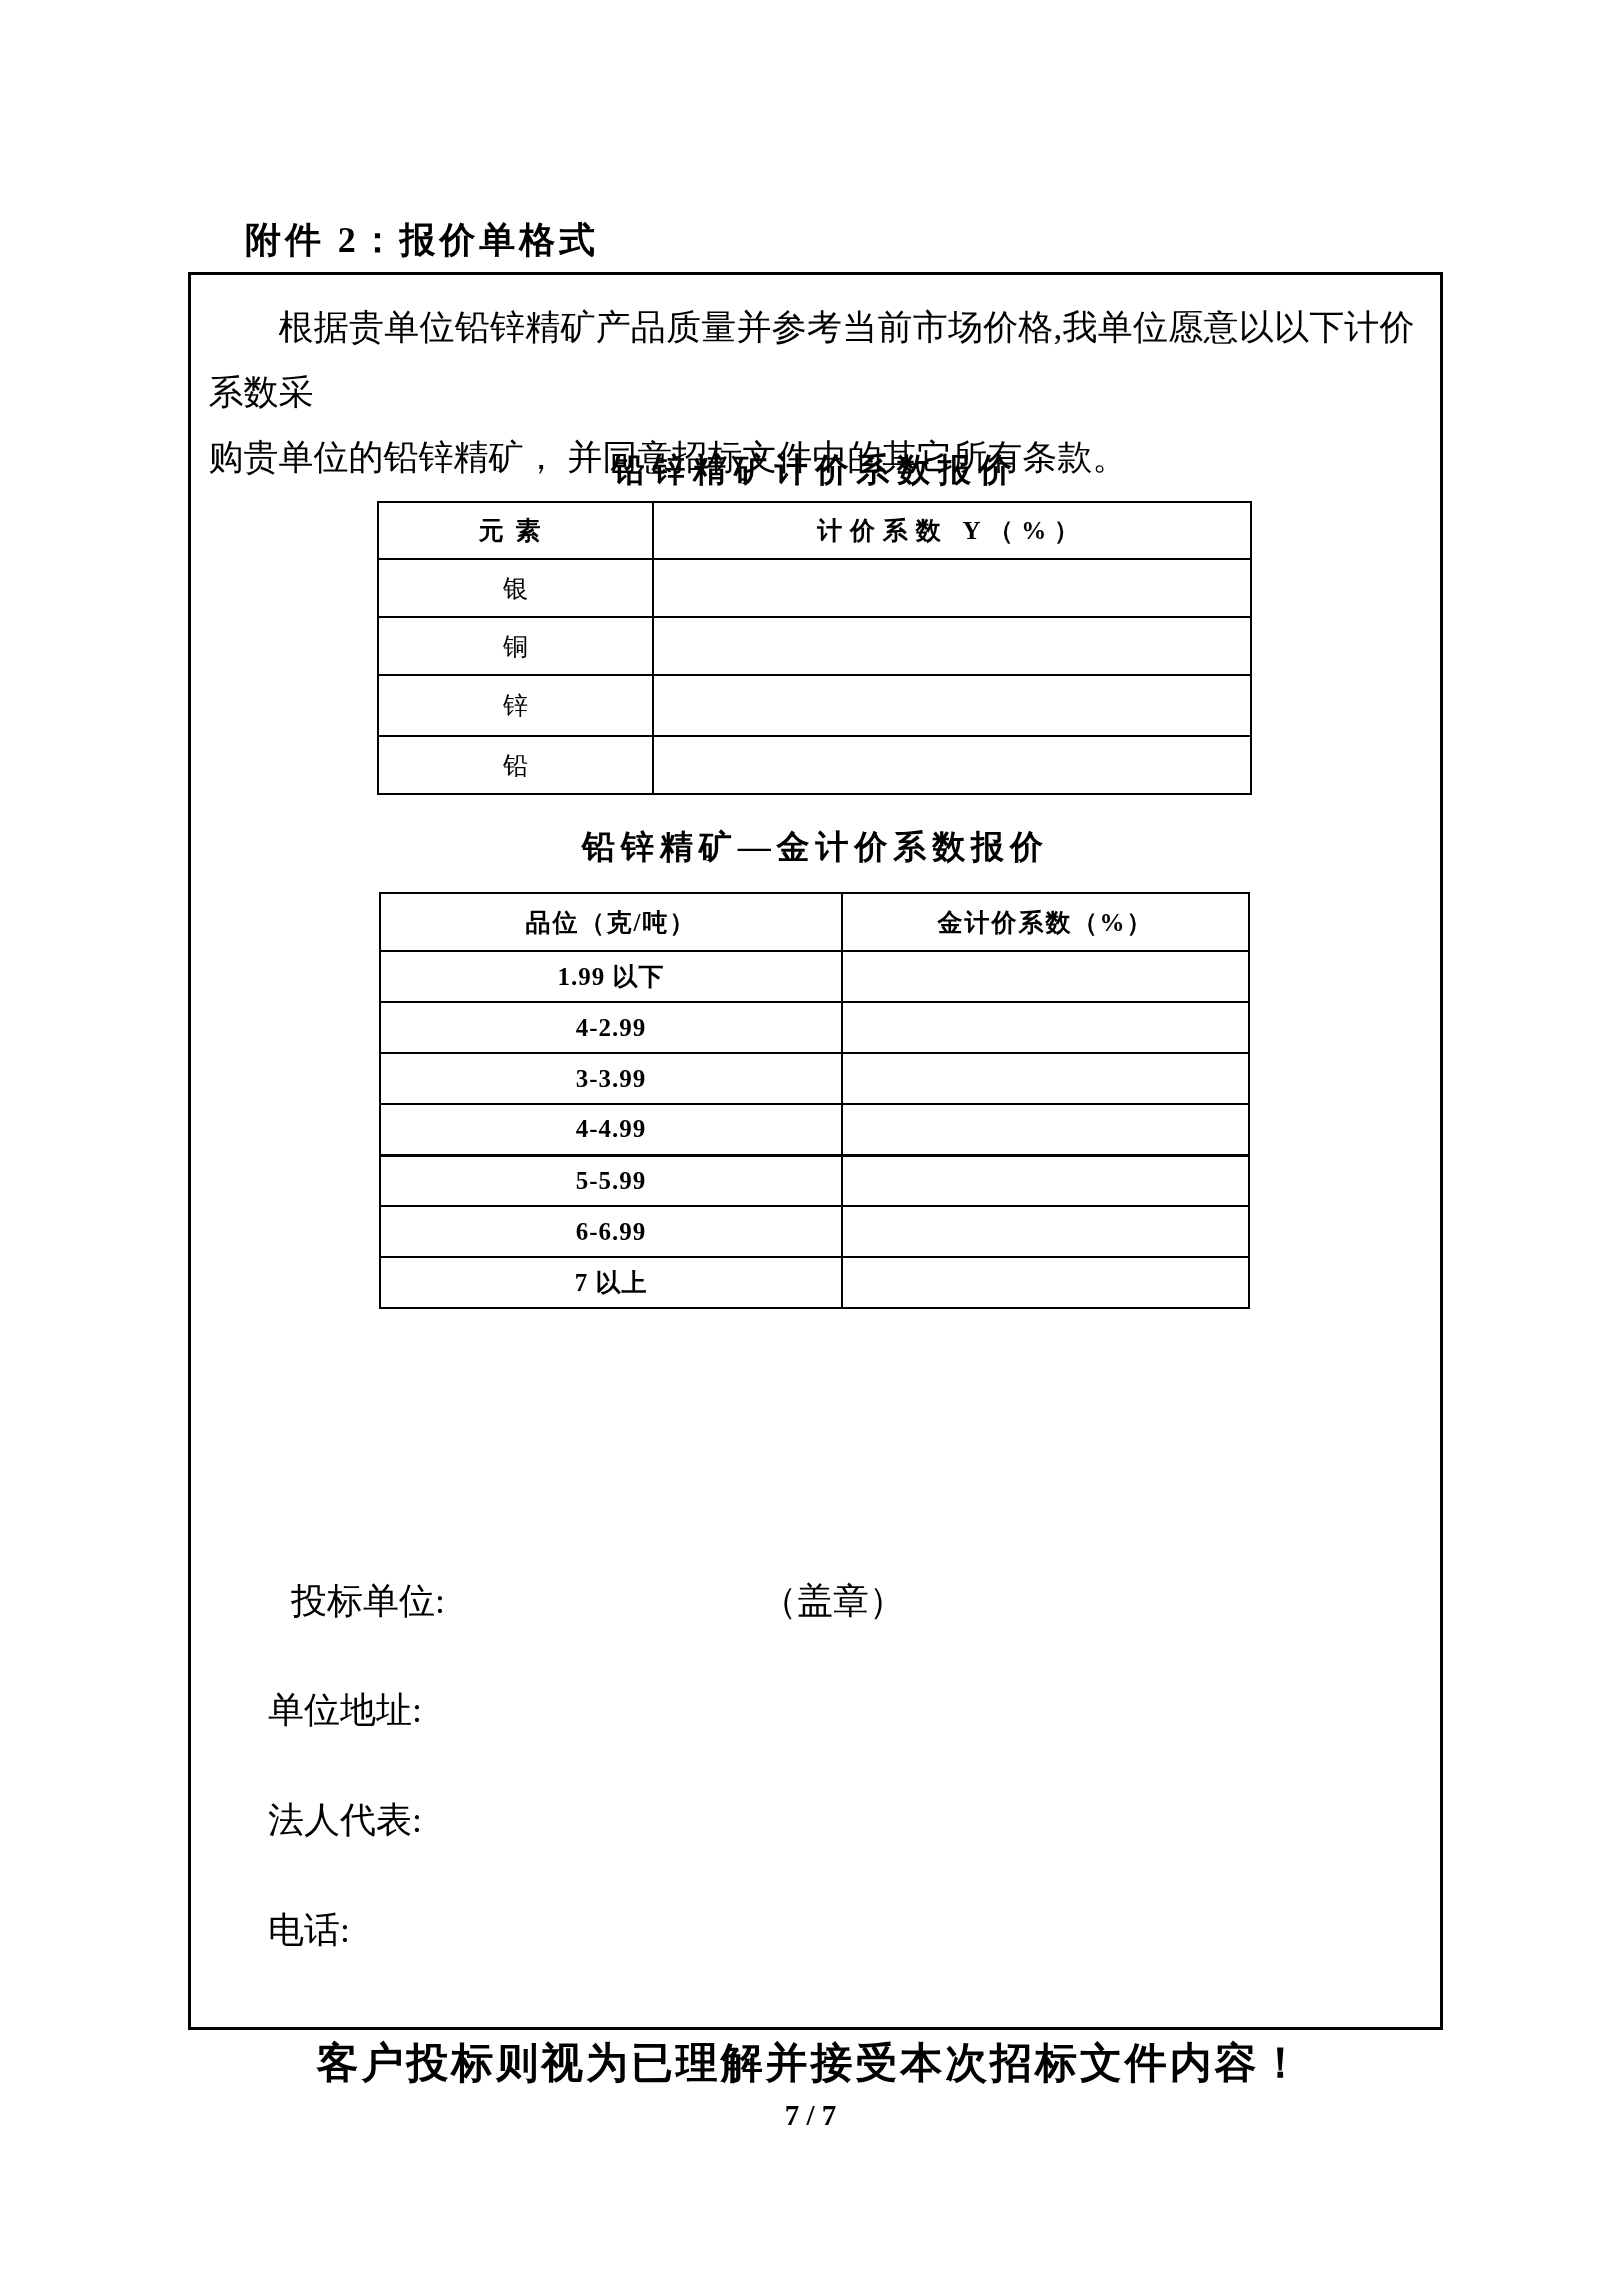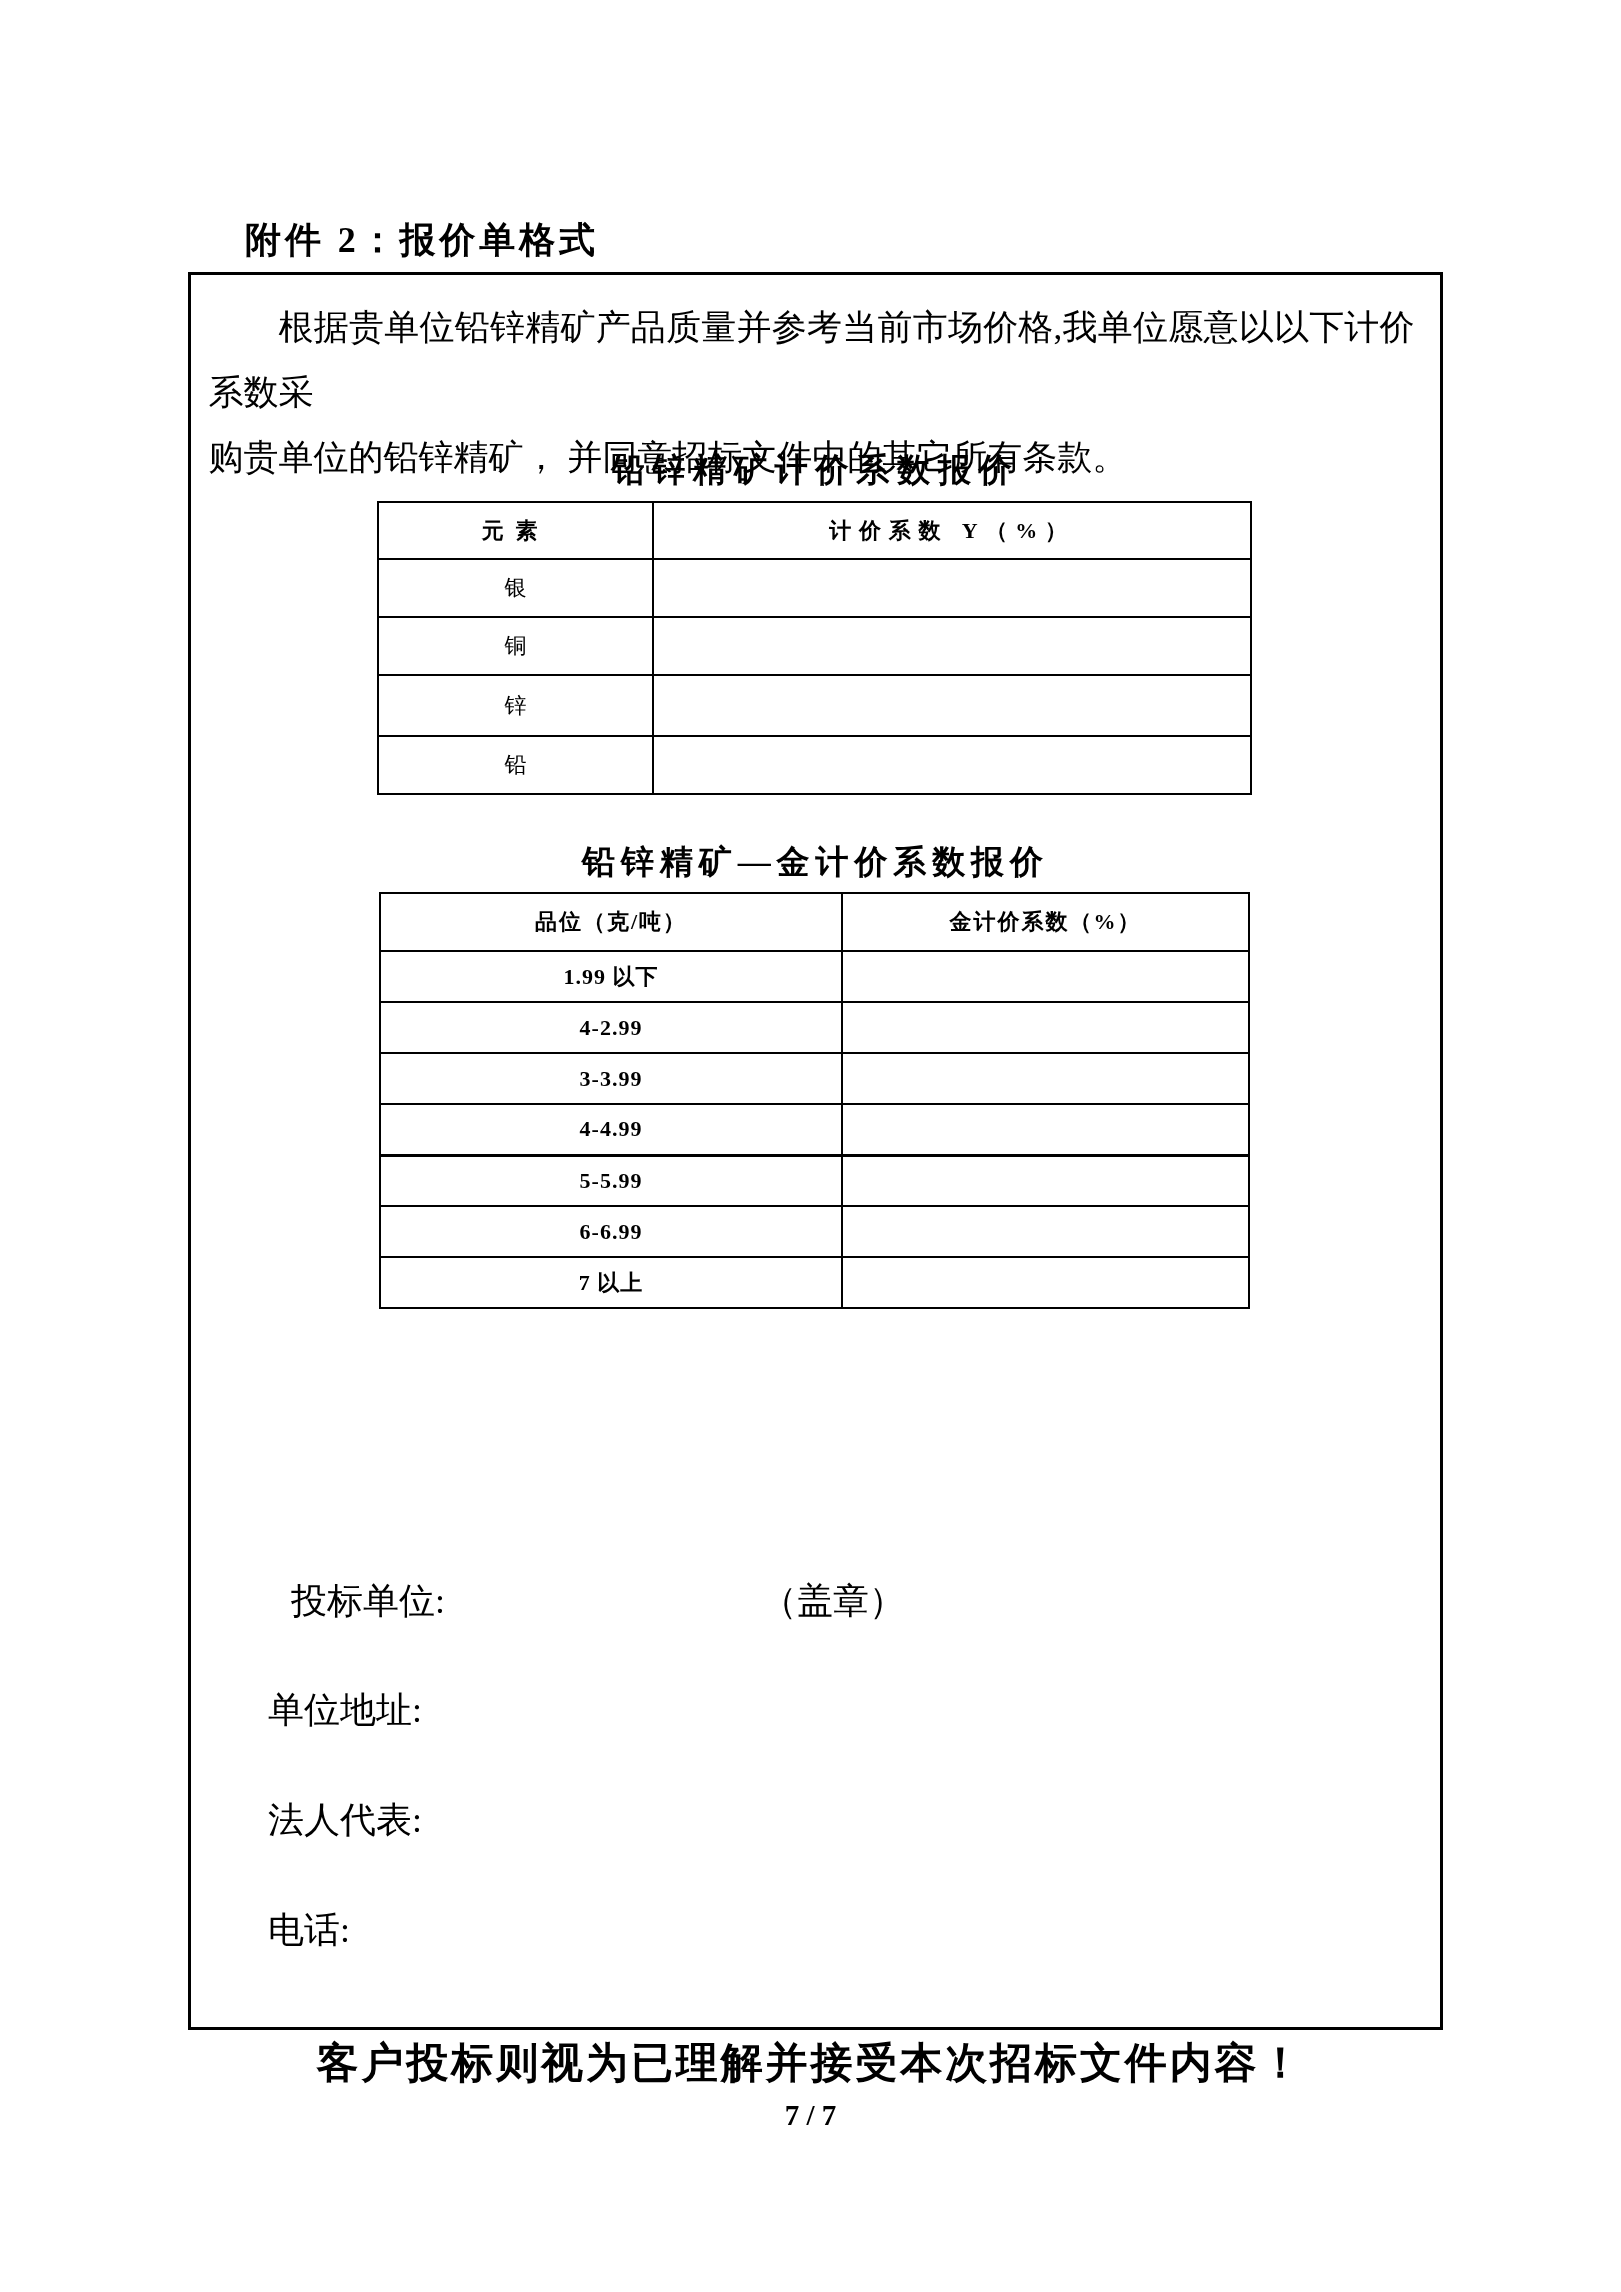--- a/index.html
+++ b/index.html
@@ -26,32 +26,32 @@
     font-size: 35px; line-height: 65px;
     text-indent: 2em; text-align: justify;
     white-space: pre-line;
   }
   .tbl-title {
     position: absolute; left: 0; width: 100%;
     text-align: center; font-size: 33px; font-weight: bold;
     letter-spacing: 7.8px; white-space: nowrap;
   }
   .t1-title { top: 173px; }
-  .t2-title { top: 565px; letter-spacing: 5.9px; text-align: center; }
+  .t2-title { top: 550px; letter-spacing: 5.9px; text-align: center; }
   table {
     position: absolute;
     border-collapse: collapse;
     table-layout: fixed;
   }
   .table1 { left: 186px; top: 226px; width: 873px; }
   .table2 { left: 188px; top: 617px; width: 868px; }
   td {
     border: 2px solid #000000;
     text-align: center; vertical-align: middle;
-    font-size: 22px; padding: 0;
+    font-size: 25px; padding: 0;
   }
   .table1, .table2 { border: 2.9px solid #000000; }
   .table1 td.hdr, .table2 td.hdr { font-weight: bold; }
   .table1 .hdr-elem { letter-spacing: 11.8px; }
   .table1 .hdr-coef { letter-spacing: 7.8px; }
   .table2 .hdr { letter-spacing: 2px; }
   .table1 tr { height: 58px; }
   .table1 tr.hdr-row { height: 57px; }
   .table2 tr { height: 51px; }
   .table2 tr.hdr-row { height: 58px; }

